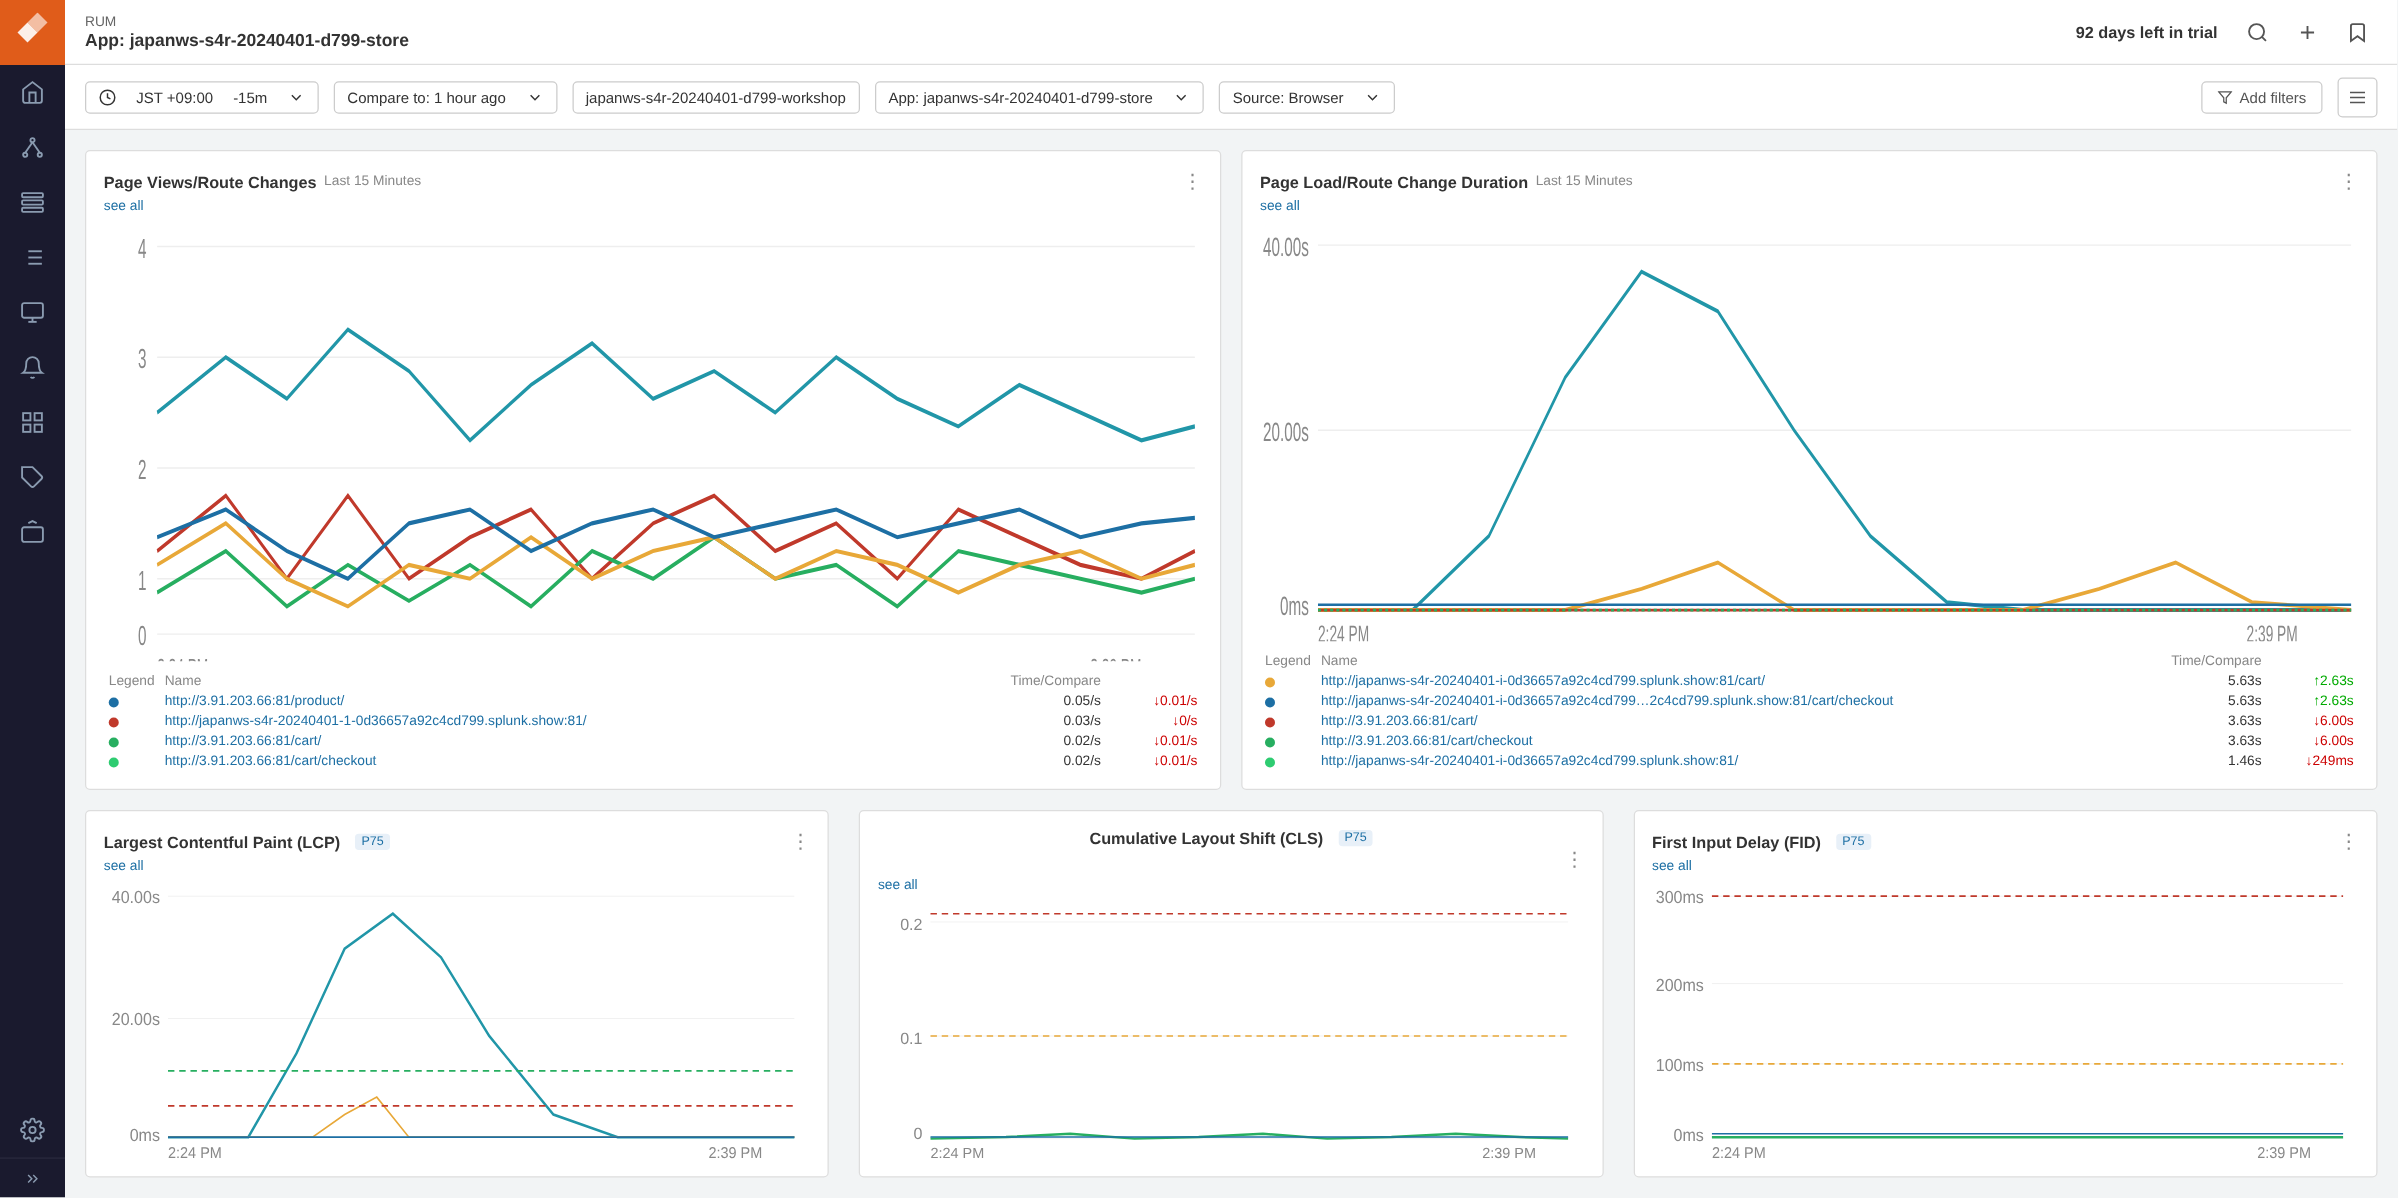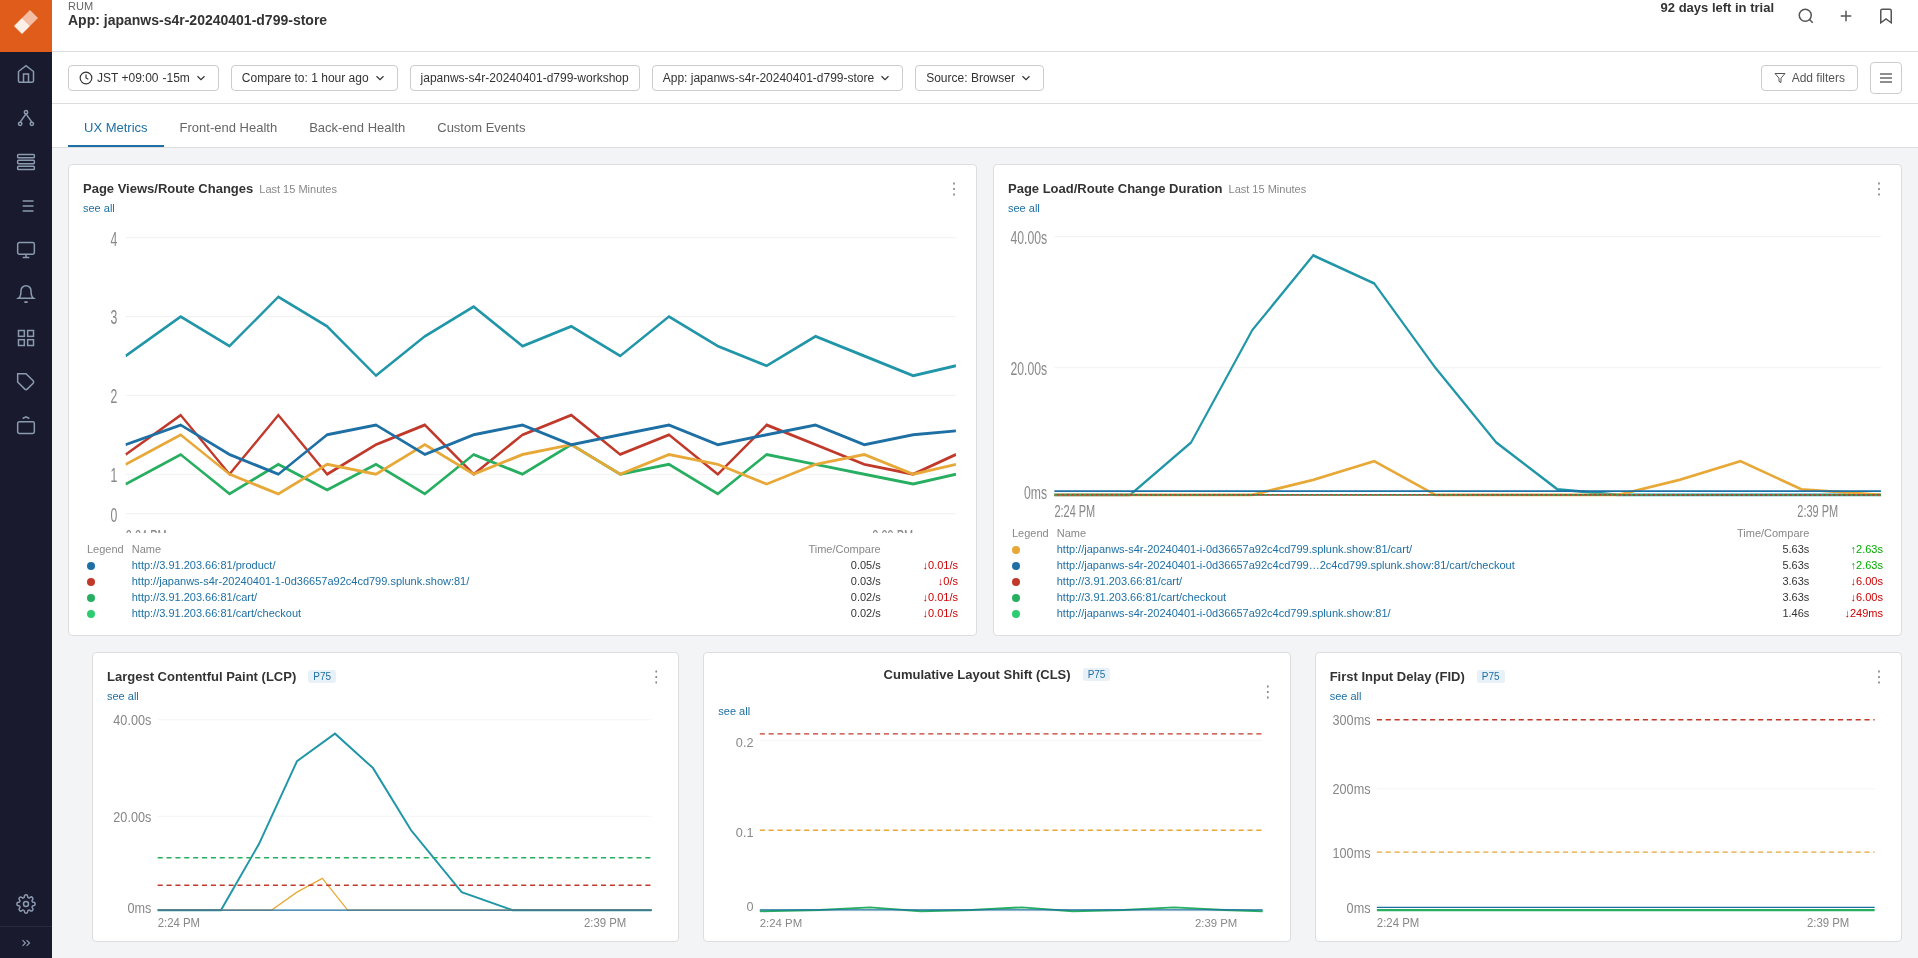--- a/index.html
+++ b/index.html
@@ -11,30 +11,30 @@
     .sidebar-logo svg { width: 32px; height: 32px; }
     .sidebar-icon { width: 52px; height: 44px; display: flex; align-items: center; justify-content: center; color: #8a9bb0; cursor: pointer; }
     .sidebar-icon svg { width: 20px; height: 20px; }
     .sidebar-bottom { margin-top: auto; }
     .sidebar-expand { width: 52px; height: 32px; display: flex; align-items: center; justify-content: center; color: #8a9bb0; cursor: pointer; border-top: 1px solid #2a2a3e; }
 
     
     .main { flex: 1; display: flex; flex-direction: column; overflow: hidden; }
 
     
-    .topbar { height: 52px; background: #fff; border-bottom: 1px solid #ddd; display: flex; padding: 0 16px; gap: 8px; }
+    .topbar { height: 52px; background: #fff; border-bottom: 1px solid #ddd; display: flex; align-items: center; padding: 0 16px; gap: 8px; }
     .app-info { flex: 1; }
     .app-info .rum-label { font-size: 11px; color: #666; }
     .app-info .app-name { font-size: 14px; font-weight: 600; color: #333; }
     .trial-badge { font-size: 13px; font-weight: 600; color: #333; margin-right: 8px; }
     .topbar-icon { width: 32px; height: 32px; display: flex; align-items: center; justify-content: center; cursor: pointer; color: #555; }
 
     
     .toolbar { height: 52px; background: #fff; border-bottom: 1px solid #ddd; display: flex; align-items: center; padding: 0 16px; gap: 12px; }
-    .toolbar-btn { display: flex; align-items: center; gap: 4px; padding: 5px 10px; border: 1px solid #ccc; border-radius: 4px; background: #fff; cursor: pointer; font-size: 12px; color: #333; white-space: nowrap; }
+    .toolbar-btn { display: flex; align-items: center; gap: 16px; padding: 5px 10px; border: 1px solid #ccc; border-radius: 4px; background: #fff; cursor: pointer; font-size: 12px; color: #333; white-space: nowrap; }
     .toolbar-btn svg { width: 14px; height: 14px; }
     .add-filters-btn { display: flex; align-items: center; gap: 6px; padding: 5px 12px; border: 1px solid #ccc; border-radius: 4px; background: #fff; cursor: pointer; font-size: 12px; color: #555; margin-left: auto; justify-content: space-between; }
     .hamburger-btn { width: 32px; height: 32px; display: flex; align-items: center; justify-content: center; border: 1px solid #ccc; border-radius: 4px; cursor: pointer; background: #fff; }
 
     
     .tabs { height: 44px; background: #fff; border-bottom: 1px solid #ddd; display: flex; align-items: flex-end; padding: 0 16px; gap: 0; }
     .tab { padding: 10px 16px; font-size: 13px; color: #666; cursor: pointer; border-bottom: 2px solid transparent; }
     .tab.active { color: #1d6fa4; border-bottom: 2px solid #1d6fa4; font-weight: 500; }
 
     
@@ -55,21 +55,21 @@
     
     .legend-table { width: 100%; border-collapse: collapse; font-size: 11px; margin-top: 8px; }
     .legend-table th { color: #888; font-weight: 400; padding: 2px 4px; text-align: left; }
     .legend-table th.right { text-align: right; }
     .legend-table td { padding: 2px 4px; color: #1d6fa4; cursor: pointer; }
     .legend-table td.value { color: #333; text-align: right; }
     .legend-table td.change-down { color: #c00; text-align: right; }
     .legend-table td.change-up { color: #0a0; text-align: right; }
     .legend-dot { display: inline-block; width: 8px; height: 8px; border-radius: 50%; margin-right: 4px; vertical-align: middle; }
 
-    .bottom-cards { display: flex; gap: 24px; margin-left: 24px; }
+    .bottom-cards { display: flex; gap: 24px; }
     .bottom-card { flex: 1; background: #fff; border: 1px solid #ddd; border-radius: 4px; padding: 14px; display: flex; flex-direction: column; min-height: 220px; }
   </style>
 </head>
 <body>
 
 <div class="sidebar">
   <div class="sidebar-logo">
     <svg viewBox="0 0 40 32" fill="none">
       <path d="M5 16 L15 6 L25 16 L15 26 Z" fill="white" opacity="0.9"></path>
       <path d="M15 6 L25 16 L35 6 L25 -4 Z" fill="white" opacity="0.6"></path>
@@ -224,26 +224,20 @@
     </button>
     <button class="hamburger-btn">
       <svg viewBox="0 0 24 24" width="16" height="16" fill="none" stroke="#555" stroke-width="2">
           <line x1="3" y1="6" x2="21" y2="6"></line>
           <line x1="3" y1="12" x2="21" y2="12"></line>
           <line x1="3" y1="18" x2="21" y2="18"></line>
         </svg>
     </button>
   </div>
 
-  <div class="tabs">
-    <div class="tab active">UX Metrics</div>
-    <div class="tab">Front-end Health</div>
-    <div class="tab">Back-end Health</div>
-    <div class="tab">Custom Events</div>
-  </div>
 
   <div class="content">
 
     <div class="card-row">
 
       <div class="card card-wide">
         <div style="display:flex; align-items:center; margin-bottom:2px;">
           <div class="card-title">
             <span>Page Views/Route Changes</span>
             <span class="card-title-sub">Last 15 Minutes</span>

